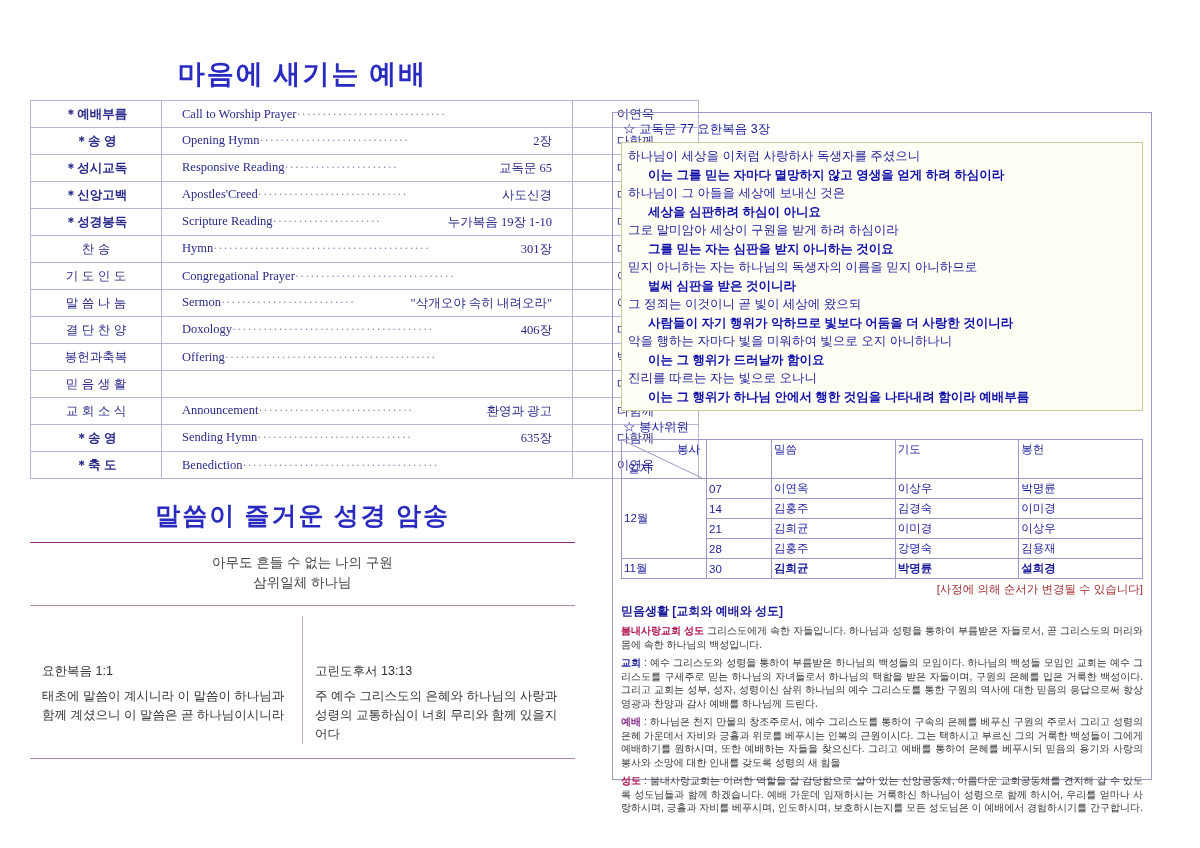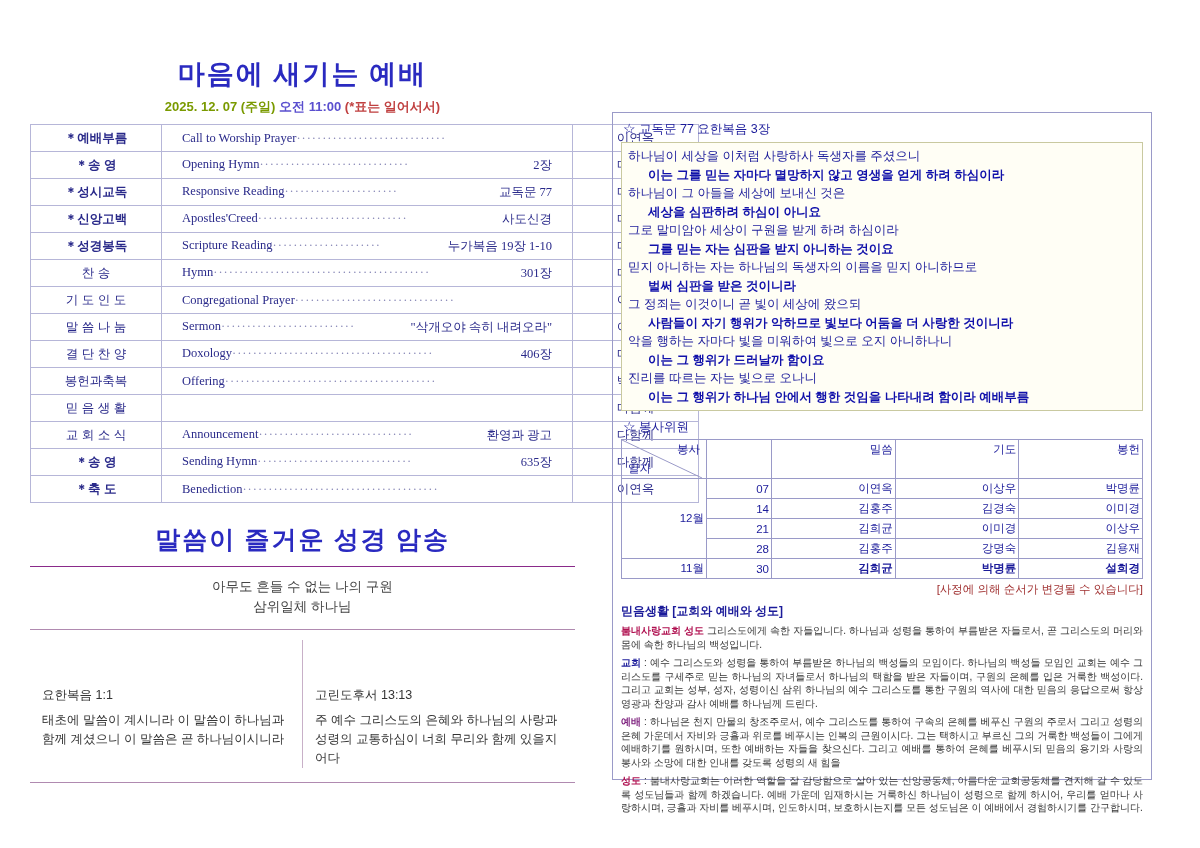--- a/index.html
+++ b/index.html
@@ -101,21 +101,21 @@
 
   table.duty{
     width:100%;
     border-collapse:collapse;
     table-layout:fixed;
     font-size:11.5px;
   }
   table.duty th, table.duty td{
     border:1px solid #9a9ac8;
     height:19px;
-    text-align:right;
+    text-align:left;
     color:#1b1b9a;
     padding:0 2px;
   }
   .diag{position:relative;}
   .diag .d1{position:absolute;left:6px;bottom:2px;}
   .diag .d2{position:absolute;right:6px;top:2px;}
   .diag svg{position:absolute;left:0;top:0;}
   .note-right{
     text-align:right;font-size:11.5px;color:#a03030;margin-top:3px;
   }
@@ -127,41 +127,36 @@
   .k2{color:#1b1b9a;font-weight:bold;}
   .kb{color:#7a1a7a;font-weight:bold;}
 </style>
 </head>
 <body>
 
 <div class="page">
 
   <div class="left">
     <div class="title-main">마음에 새기는 예배</div>
-    <div class="subtitle">
-      <span class="dt">2025. 12. 07 (주일)</span>
-      <span class="tm">오전 11:00</span>
-      <span class="note">(*표는 일어서서)</span>
-    </div>
 
     <table class="order">
       <tbody>
         <tr>
           <td class="c1">＊예배부름</td>
           <td class="c2"><span>Call to Worship Prayer</span><span class="dots">·····························</span><span class="rt"></span></td>
           <td class="c3">이연옥</td>
         </tr>
         <tr>
           <td class="c1">＊송    영</td>
           <td class="c2"><span>Opening Hymn</span><span class="dots">·····························</span><span class="rt">2장</span></td>
           <td class="c3">다함께</td>
         </tr>
         <tr>
           <td class="c1">＊성시교독</td>
-          <td class="c2"><span>Responsive Reading</span><span class="dots">······················</span><span class="rt">교독문 77</span></td>
+          <td class="c2"><span>Responsive Reading</span><span class="dots">······················</span><span class="rt">교독문 65</span></td>
           <td class="c3">다함께</td>
         </tr>
         <tr>
           <td class="c1">＊신앙고백</td>
           <td class="c2"><span>Apostles'Creed</span><span class="dots">·····························</span><span class="rt">사도신경</span></td>
           <td class="c3">다함께</td>
         </tr>
         <tr>
           <td class="c1">＊성경봉독</td>
           <td class="c2"><span>Scripture Reading</span><span class="dots">·····················</span><span class="rt">누가복음 19장 1-10</span></td>

